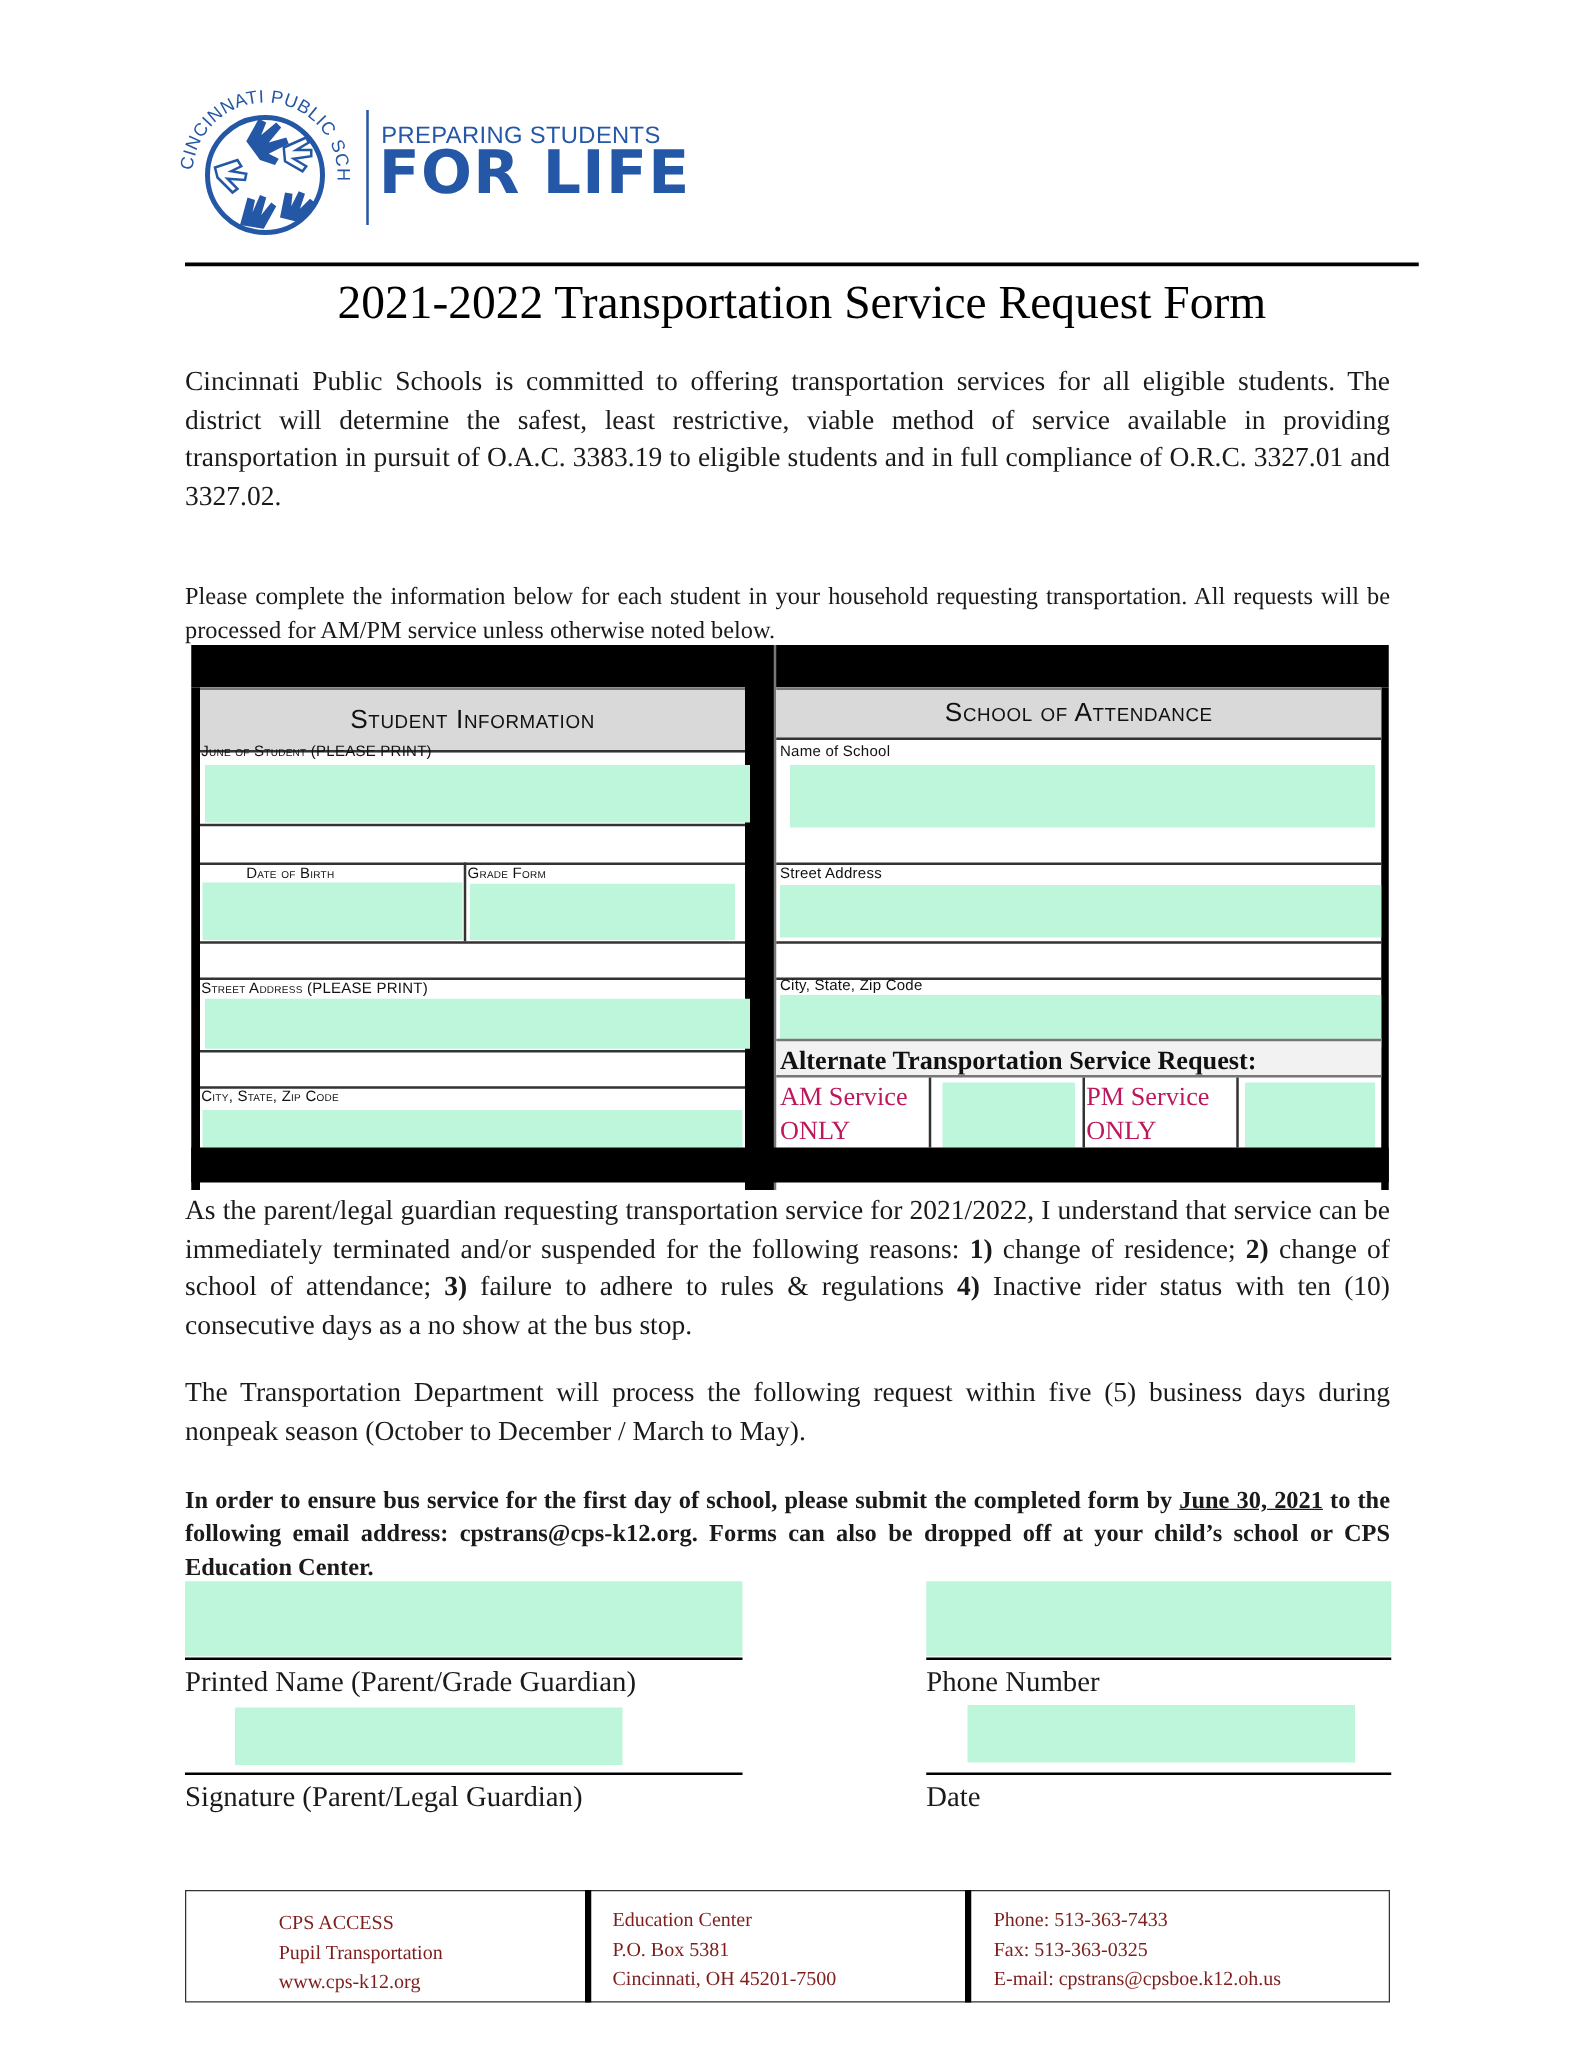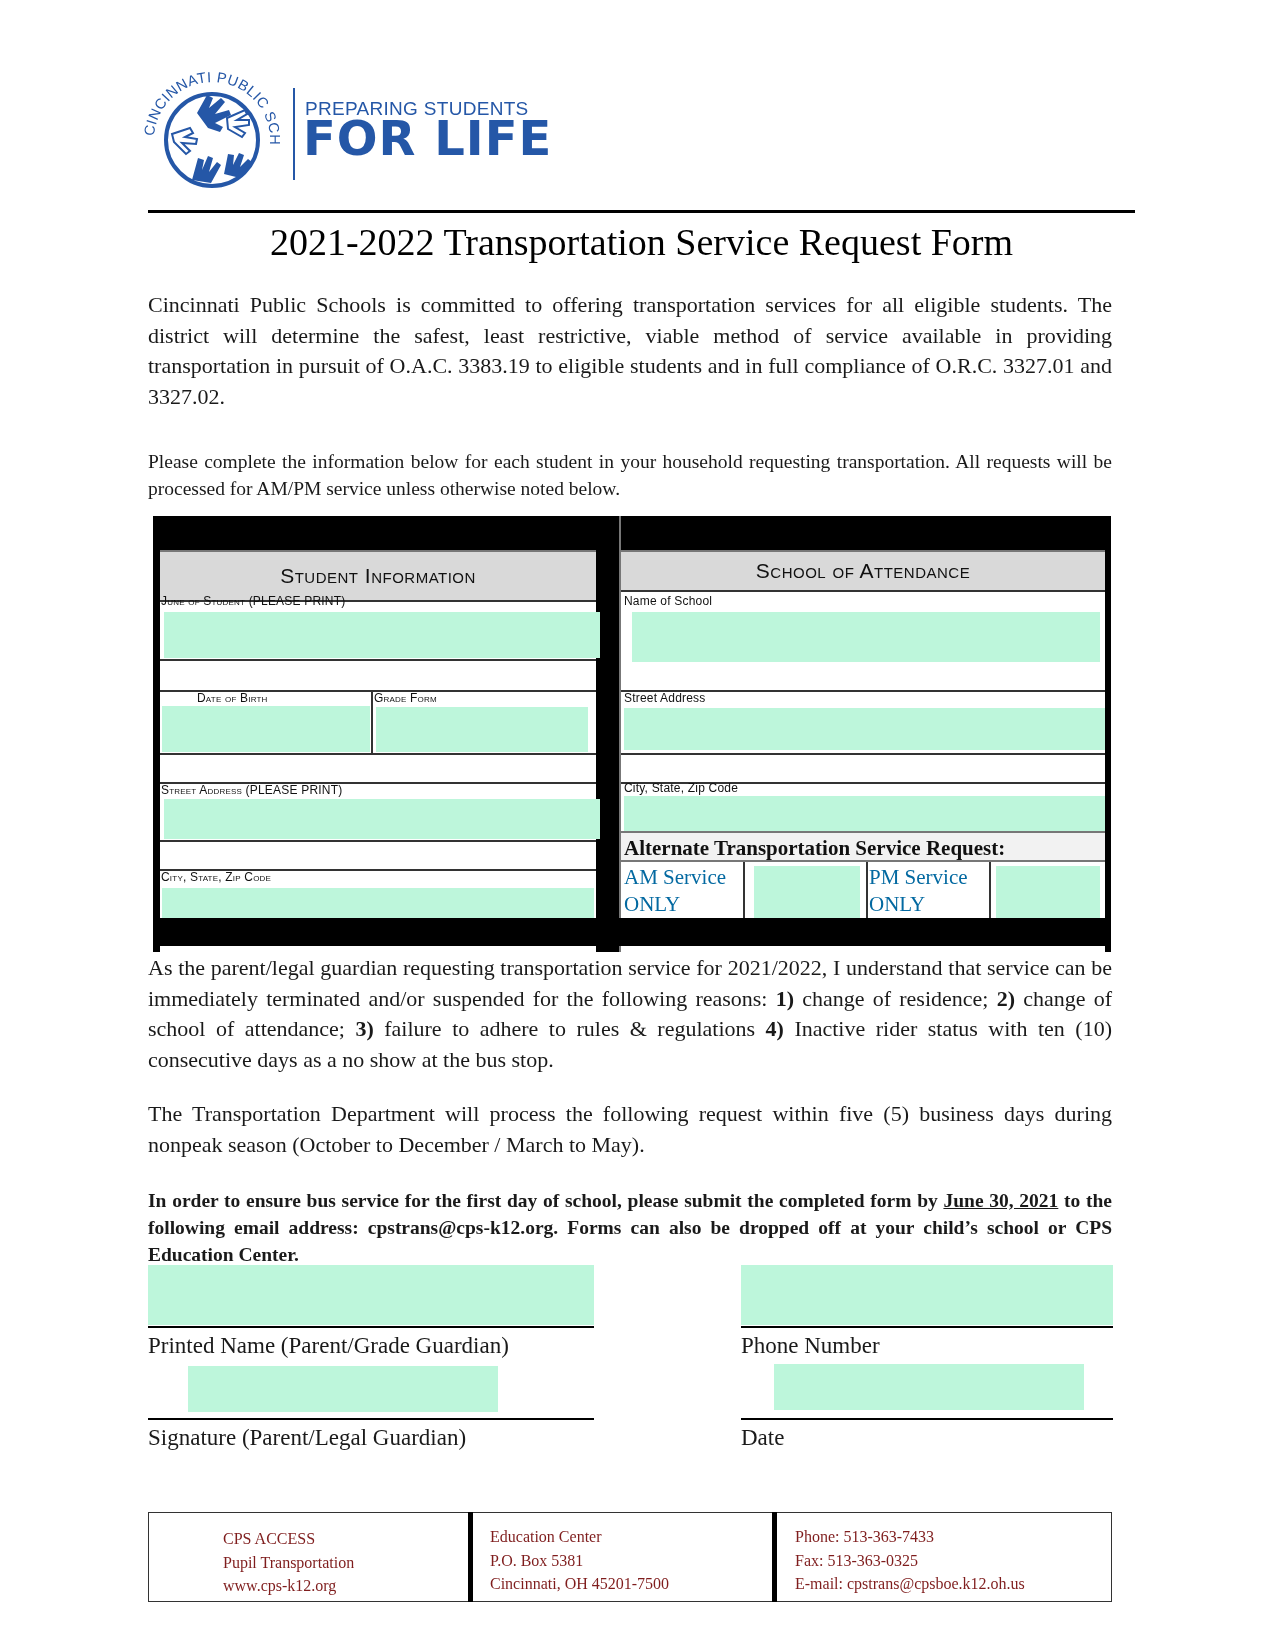--- a/index.html
+++ b/index.html
@@ -12,42 +12,42 @@
   .tagline1 { left: 305px; top: 98px; font-family: "Liberation Sans", "DejaVu Sans", sans-serif; color: #2557a7; font-size: 19px; letter-spacing: 0.3px; }
   .tagline2 { left: 303px; top: 114px; font-family: "DejaVu Sans", "Liberation Sans", sans-serif; font-weight: bold; color: #2557a7; font-size: 48px; line-height: 1; letter-spacing: 1px; }
   .logo-divider { left: 293px; top: 88px; width: 2px; height: 92px; background: #2557a7; }
 
   .top-rule { left: 148px; top: 210px; width: 987px; height: 3px; background: #000; }
   .title { left: 148px; top: 220px; width: 987px; text-align: center; font-size: 38px; color: #000; }
 
   .para { left: 148px; width: 964px; font-size: 22px; line-height: 30.5px; text-align: justify; color: #1a1a1a; }
   .para.small { font-size: 19.5px; line-height: 27px; }
   .p1 { top: 290px; }
-  .p2 { top: 448px; }
+  .p2 { top: 464px; }
   .black-top { left: 153px; top: 516px; width: 958px; height: 34px; background: #000; }
   .black-bottom { left: 153px; top: 918px; width: 958px; height: 28px; background: #000; }
   .bar-left { left: 153px; top: 550px; width: 7px; height: 402px; background: #000; }
   .bar-mid { left: 596px; top: 516px; width: 24px; height: 436px; background: #000; }
   .bar-right { left: 1105px; top: 550px; width: 6px; height: 402px; background: #000; }
   .mid-line { left: 619px; top: 516px; width: 2px; height: 436px; background: #777; }
 
   .section-head { background: #d9d9d9; font-family: "Liberation Sans", "DejaVu Sans", sans-serif; text-align: center; font-size: 21px; color: #111; letter-spacing: 0.5px; border-top: 2px solid #777; border-bottom: 2px solid #333; box-sizing: border-box; display: flex; align-items: center; justify-content: center; font-variant: small-caps; }
   .sh-left { left: 160px; top: 550px; width: 436px; height: 52px; }
   .sh-right { left: 621px; top: 550px; width: 484px; height: 42px; }
 
   .hline { height: 2px; background: #333; }
   .vline { width: 2px; background: #333; }
 
   .lbl { font-family: "Liberation Sans", "DejaVu Sans", sans-serif; font-size: 12px; color: #111; font-variant: small-caps; letter-spacing: 0.2px; }
   .lbl.plain { font-variant: normal; }
 
   .field { background: #bdf6db; border: none; outline: none; padding: 0; margin: 0; box-sizing: border-box; font-family: "Liberation Sans", sans-serif; font-size: 16px; }
 
   .alt-head { left: 621px; top: 831px; width: 484px; height: 31px; background: #f2f2f2; font-weight: bold; font-size: 21px; line-height: 31px; border-top: 2px solid #777; border-bottom: 2px solid #777; box-sizing: border-box; color: #111; }
-  .svc-lbl { font-size: 21px; line-height: 27px; color: #0369a1; }
+  .svc-lbl { font-size: 21px; line-height: 27px; color: #be185d; }
 
   
   .sig-line { height: 2px; background: #000; }
   .sig-cap { font-size: 23px; color: #1a1a1a; }
 
   .p3 { top: 953px; font-size: 22px; line-height: 30.5px; }
   .p4 { top: 1099px; }
   .p5 { top: 1187px; font-size: 19.5px; line-height: 27px; font-weight: bold; }
   .u { text-decoration: underline; }
 

